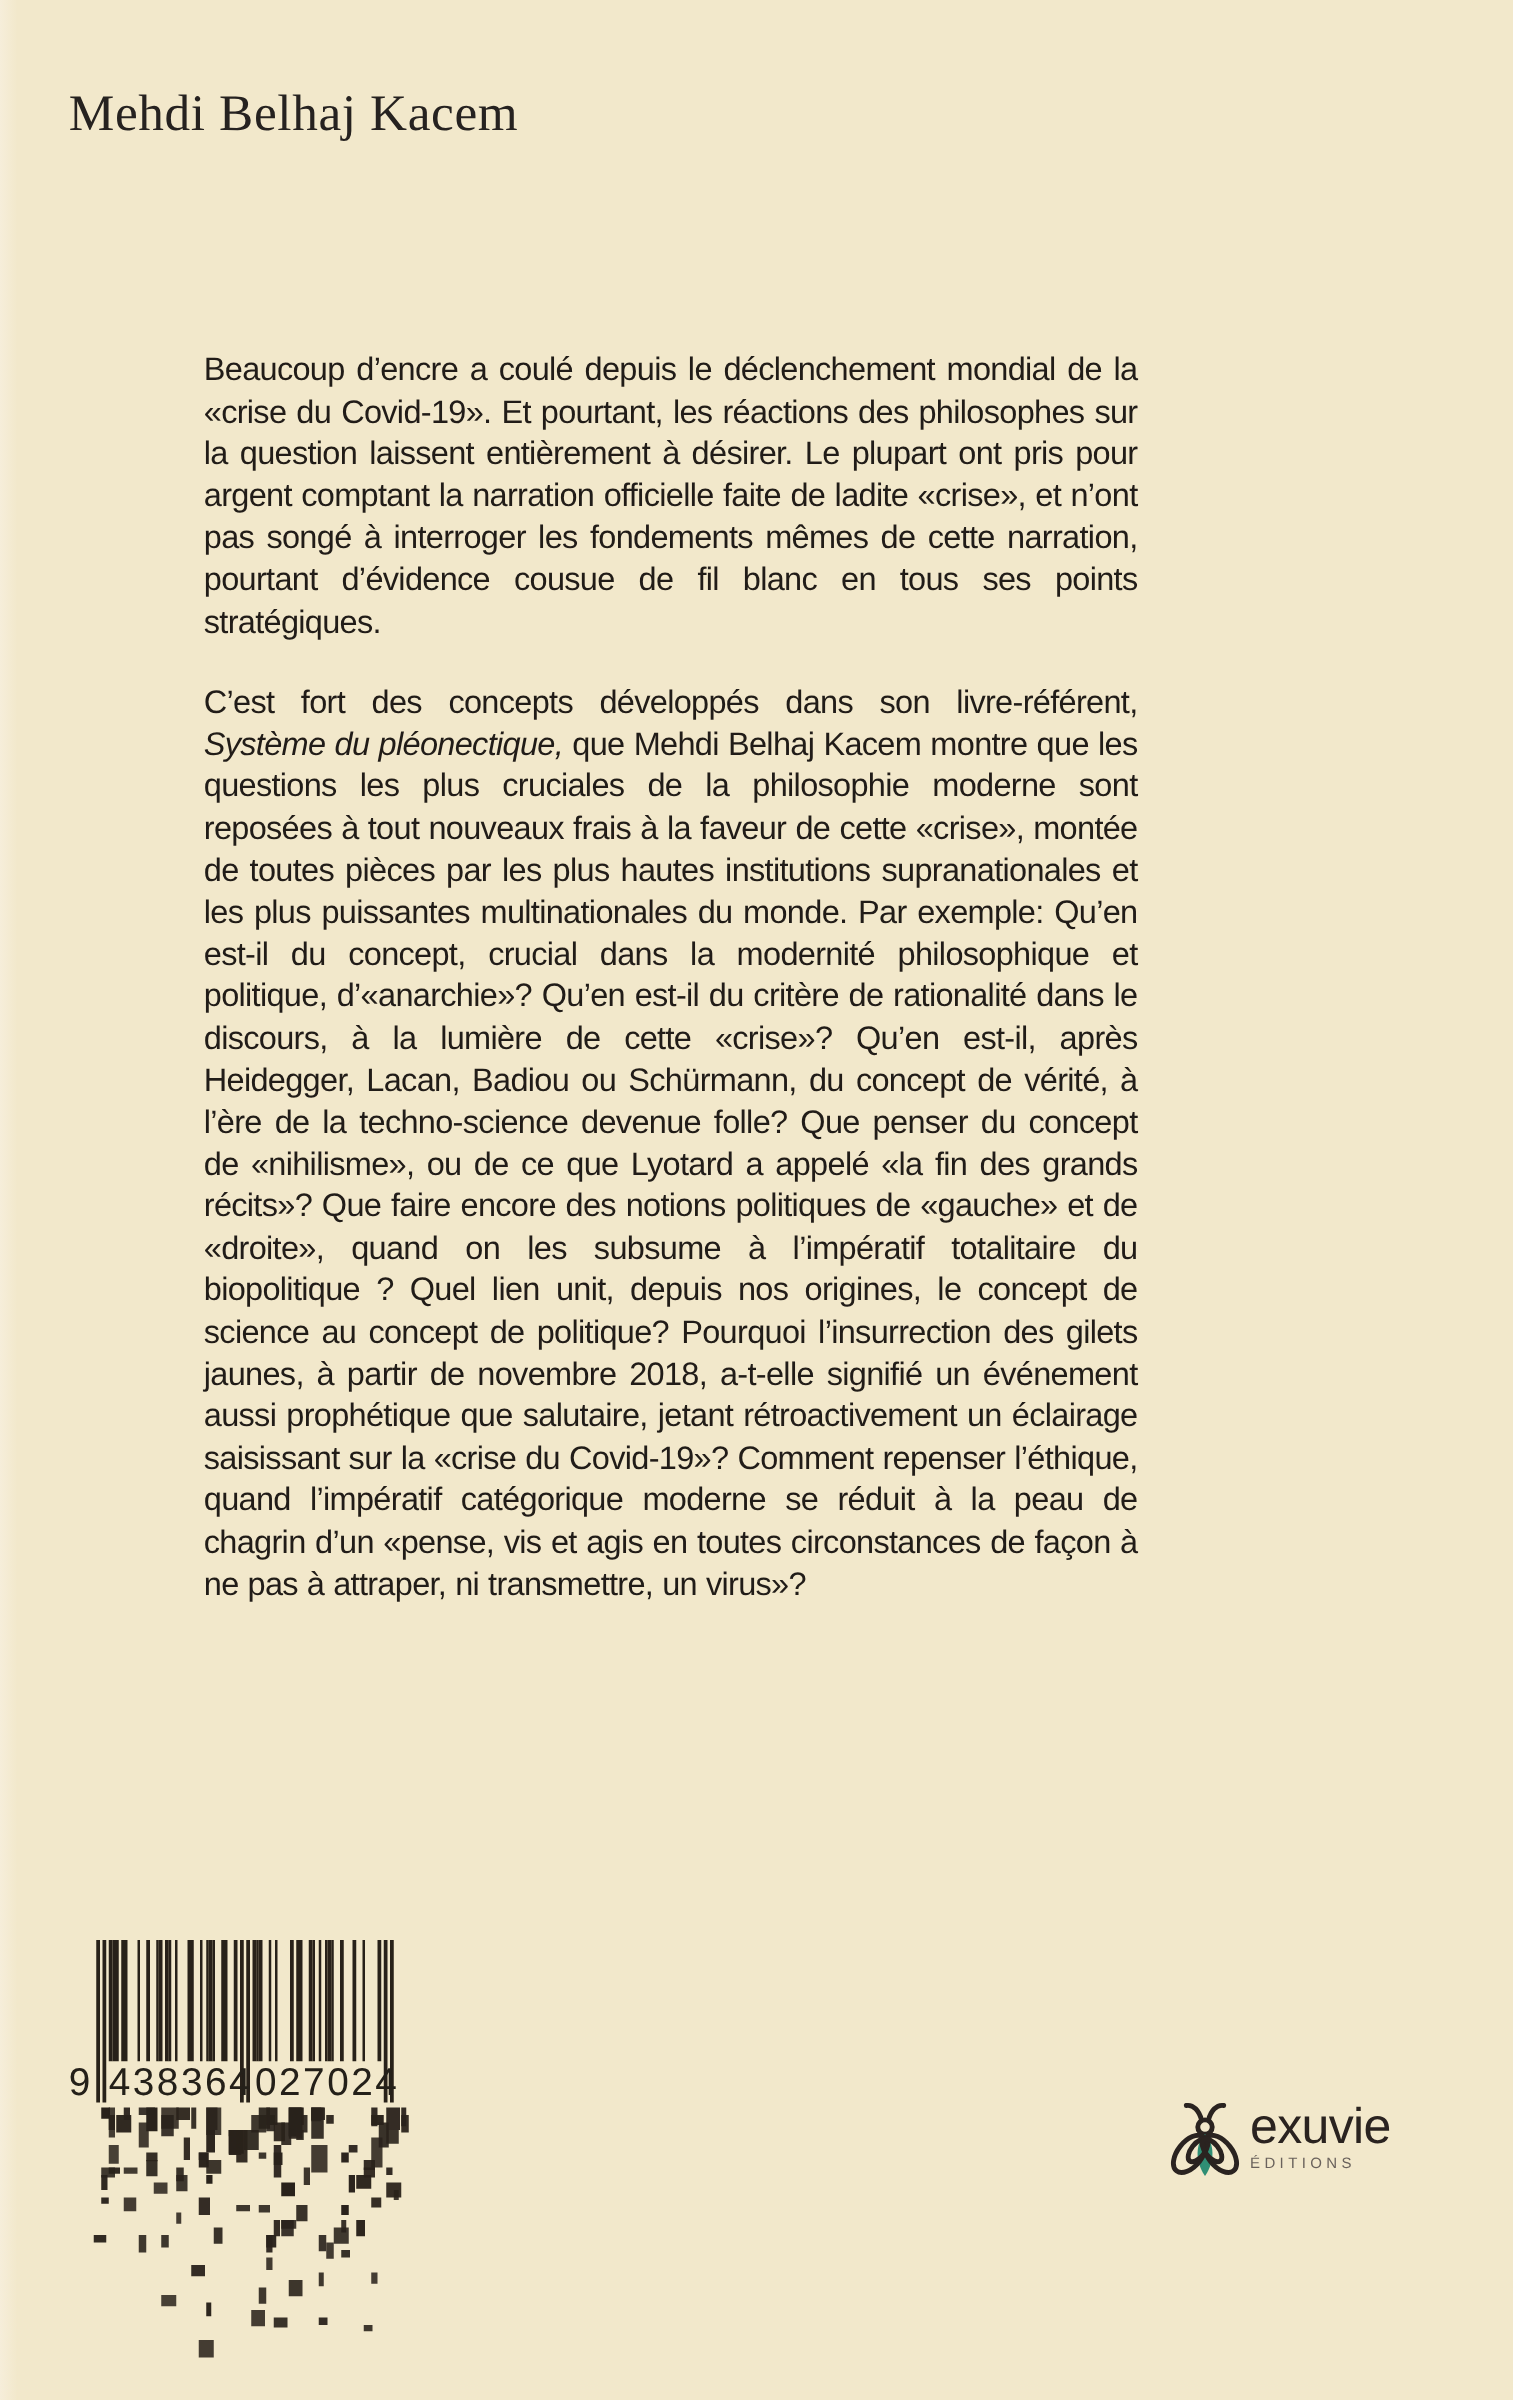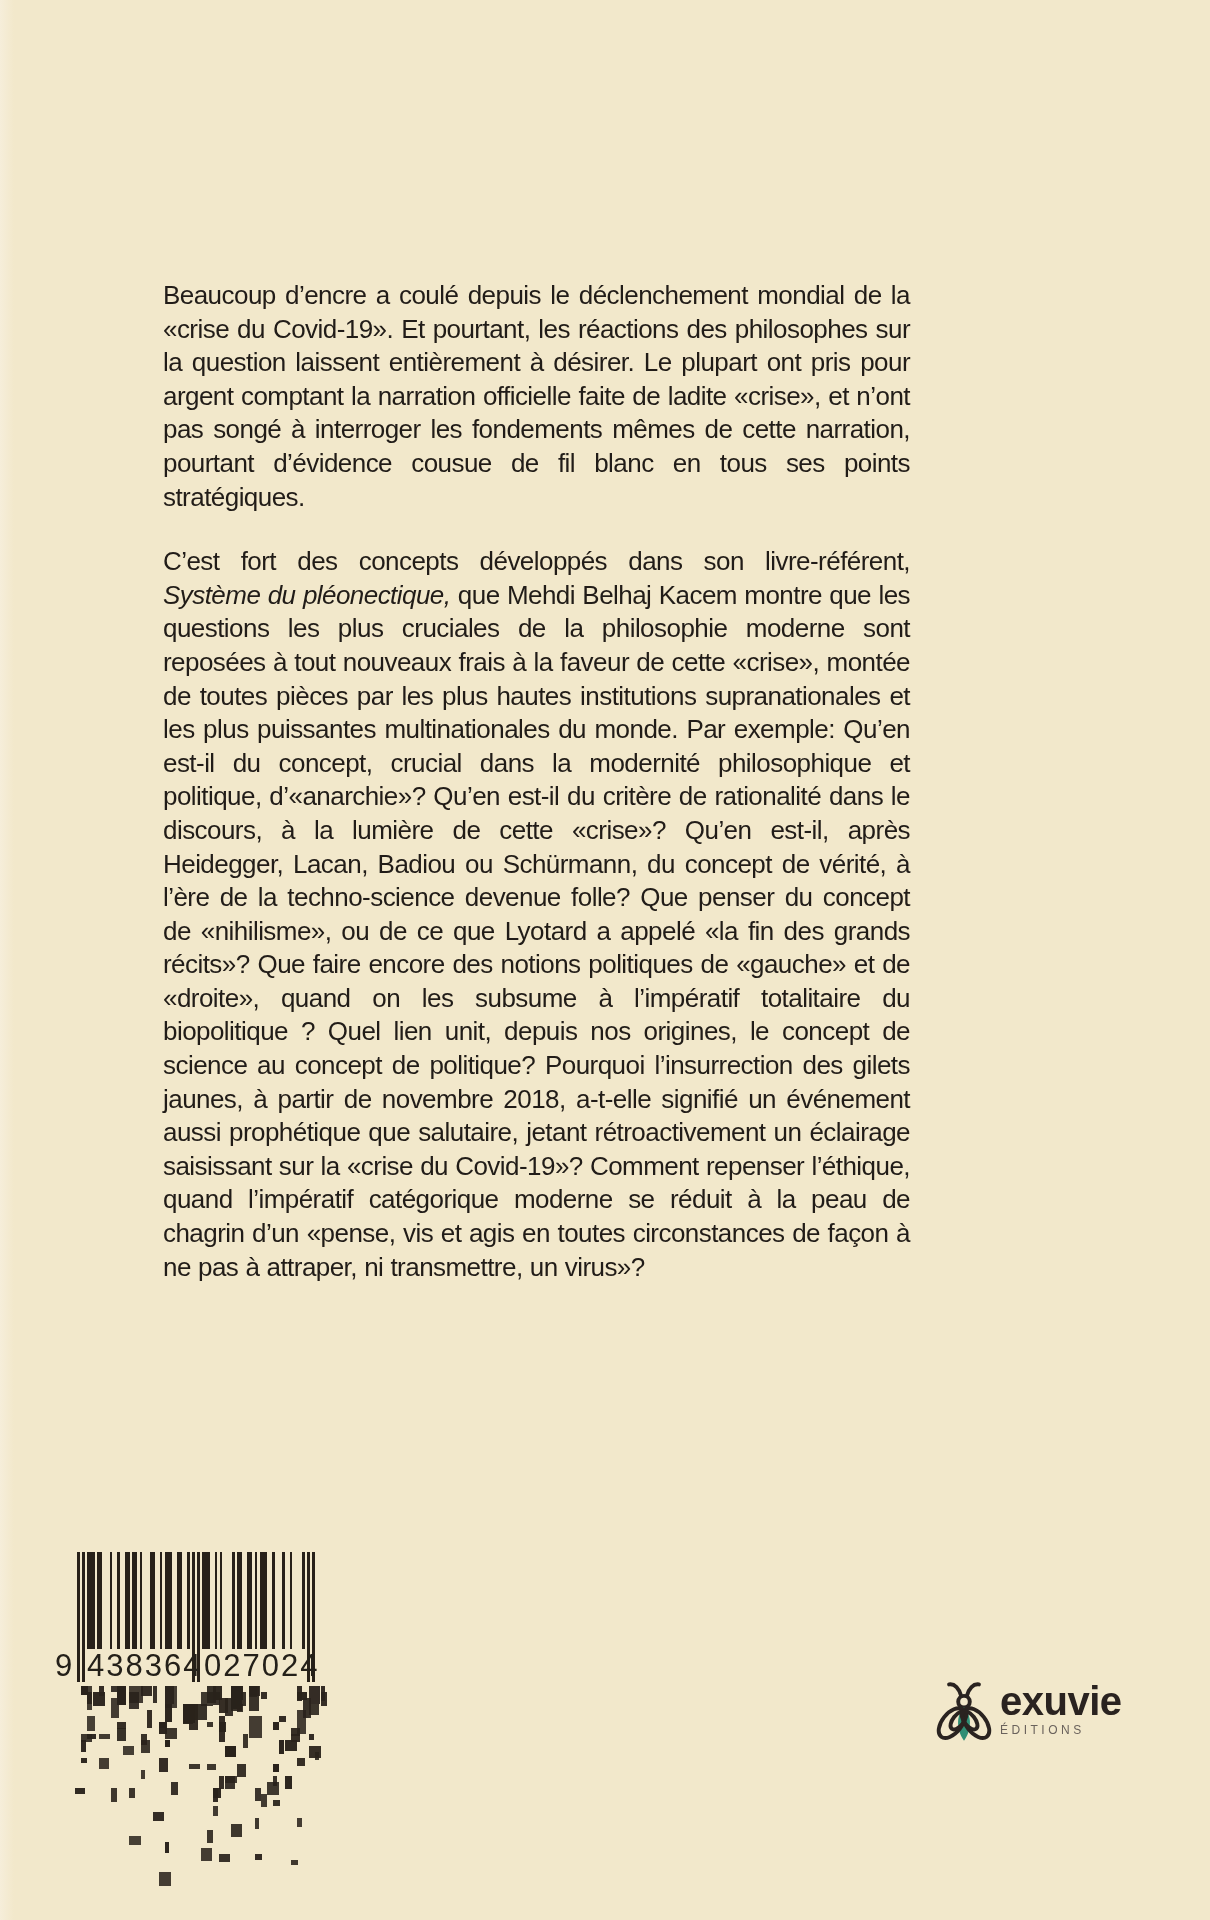--- a/index.html
+++ b/index.html
@@ -51,32 +51,33 @@
   
   .isbn-block{
     position:absolute;left:330px;top:1684px;
     font-size:23px;line-height:31px;color:#1f1b18;letter-spacing:.4px;
   }
   
   .publisher{position:absolute;left:936px;top:1676px;display:flex;}
   .fly{width:56px;height:70px;flex:none;}
   .pub-text{margin-left:8px;padding-top:6px;}
   .pub-name{
-    font-weight:700;font-size:40px;line-height:38px;color:#2a2320;
+    font-weight:400;font-size:40px;line-height:38px;color:#2a2320;
     letter-spacing:-.5px;
   }
   .pub-sub{
     margin-top:3px;font-size:12px;letter-spacing:3.5px;color:#6a625c;
   }
 </style>
 </head>
 <body>
 
 <div class="cover">
 
+  <div class="author">Mehdi Belhaj Kacem</div>
 
 
   <div class="body-text">
     <p>Beaucoup d’encre a coulé depuis le déclenchement mondial de la «crise du Covid-19». Et pourtant, les réactions des philosophes sur la question laissent entièrement à désirer. Le plupart ont pris pour argent comptant la narration officielle faite de ladite «crise», et n’ont pas songé à interroger les fondements mêmes de cette narration, pourtant d’évidence cousue de fil blanc en tous ses points stratégiques.</p>
     <p><span>C’est fort des concepts développés dans son livre-référent, </span><em>Système du pléonectique,</em><span> que Mehdi Belhaj Kacem montre que les questions les plus cruciales de la philosophie moderne sont reposées à tout nouveaux frais à la faveur de cette «crise», montée de toutes pièces par les plus hautes institutions supranationales et les plus puissantes multinationales du monde. Par exemple: Qu’en est-il du concept, crucial dans la modernité philosophique et politique, d’«anarchie»? Qu’en est-il du critère de rationalité dans le discours, à la lumière de cette «crise»? Qu’en est-il, après Heidegger, Lacan, Badiou ou Schürmann, du concept de vérité, à l’ère de la techno-science devenue folle? Que penser du concept de «nihilisme», ou de ce que Lyotard a appelé «la fin des grands récits»? Que faire encore des notions politiques de «gauche» et de «droite», quand on les subsume à l’impératif totalitaire du biopolitique ? Quel lien unit, depuis nos origines, le concept de science au concept de politique? Pourquoi l’insurrection des gilets jaunes, à partir de novembre 2018, a-t-elle signifié un événement aussi prophétique que salutaire, jetant rétroactivement un éclairage saisissant sur la «crise du Covid-19»? Comment repenser l’éthique, quand l’impératif catégorique moderne se réduit à la peau de chagrin d’un «pense, vis et agis en toutes circonstances de façon à ne pas à attraper, ni transmettre, un virus»?</span></p>
   </div>
 
   <div class="barcode-block">
     <div class="bars" id="bars"><i class="on guard" style="width: 2.5px;"></i><i style="width: 2.5px;"></i><i class="on guard" style="width: 2.5px;"></i><i style="width: 2.5px;"></i><i class="on" style="width: 2.5px;"></i><i class="on" style="width: 2.5px;"></i><i class="on" style="width: 2.5px;"></i><i style="width: 2.5px;"></i><i class="on" style="width: 2.5px;"></i><i class="on" style="width: 2.5px;"></i><i style="width: 2.5px;"></i><i style="width: 2.5px;"></i><i style="width: 2.5px;"></i><i class="on" style="width: 2.5px;"></i><i style="width: 2.5px;"></i><i style="width: 2.5px;"></i><i class="on" style="width: 2.5px;"></i><i style="width: 2.5px;"></i><i style="width: 2.5px;"></i><i class="on" style="width: 2.5px;"></i><i class="on" style="width: 2.5px;"></i><i style="width: 2.5px;"></i><i class="on" style="width: 2.5px;"></i><i class="on" style="width: 2.5px;"></i><i style="width: 2.5px;"></i><i class="on" style="width: 2.5px;"></i><i style="width: 2.5px;"></i><i style="width: 2.5px;"></i><i style="width: 2.5px;"></i><i class="on" style="width: 2.5px;"></i><i class="on" style="width: 2.5px;"></i><i style="width: 2.5px;"></i><i style="width: 2.5px;"></i><i class="on" style="width: 2.5px;"></i><i style="width: 2.5px;"></i><i class="on" style="width: 2.5px;"></i><i class="on" style="width: 2.5px;"></i><i class="on" style="width: 2.5px;"></i><i style="width: 2.5px;"></i><i style="width: 2.5px;"></i><i class="on" style="width: 2.5px;"></i><i class="on" style="width: 2.5px;"></i><i style="width: 2.5px;"></i><i style="width: 2.5px;"></i><i class="on" style="width: 2.5px;"></i><i style="width: 2.5px;"></i><i class="on guard" style="width: 2.5px;"></i><i style="width: 2.5px;"></i><i class="on guard" style="width: 2.5px;"></i><i style="width: 2.5px;"></i><i class="on" style="width: 2.5px;"></i><i class="on" style="width: 2.5px;"></i><i class="on" style="width: 2.5px;"></i><i style="width: 2.5px;"></i><i style="width: 2.5px;"></i><i class="on" style="width: 2.5px;"></i><i style="width: 2.5px;"></i><i class="on" style="width: 2.5px;"></i><i style="width: 2.5px;"></i><i style="width: 2.5px;"></i><i style="width: 2.5px;"></i><i style="width: 2.5px;"></i><i class="on" style="width: 2.5px;"></i><i style="width: 2.5px;"></i><i class="on" style="width: 2.5px;"></i><i class="on" style="width: 2.5px;"></i><i style="width: 2.5px;"></i><i style="width: 2.5px;"></i><i class="on" style="width: 2.5px;"></i><i class="on" style="width: 2.5px;"></i><i style="width: 2.5px;"></i><i class="on" style="width: 2.5px;"></i><i style="width: 2.5px;"></i><i class="on" style="width: 2.5px;"></i><i class="on" style="width: 2.5px;"></i><i class="on" style="width: 2.5px;"></i><i style="width: 2.5px;"></i><i style="width: 2.5px;"></i><i class="on" style="width: 2.5px;"></i><i style="width: 2.5px;"></i><i style="width: 2.5px;"></i><i style="width: 2.5px;"></i><i class="on" style="width: 2.5px;"></i><i style="width: 2.5px;"></i><i style="width: 2.5px;"></i><i class="on" style="width: 2.5px;"></i><i style="width: 2.5px;"></i><i style="width: 2.5px;"></i><i style="width: 2.5px;"></i><i style="width: 2.5px;"></i><i class="on" style="width: 2.5px;"></i><i style="width: 2.5px;"></i><i class="on guard" style="width: 2.5px;"></i><i style="width: 2.5px;"></i><i class="on guard" style="width: 2.5px;"></i></div>
     <div class="barcode-digits">

